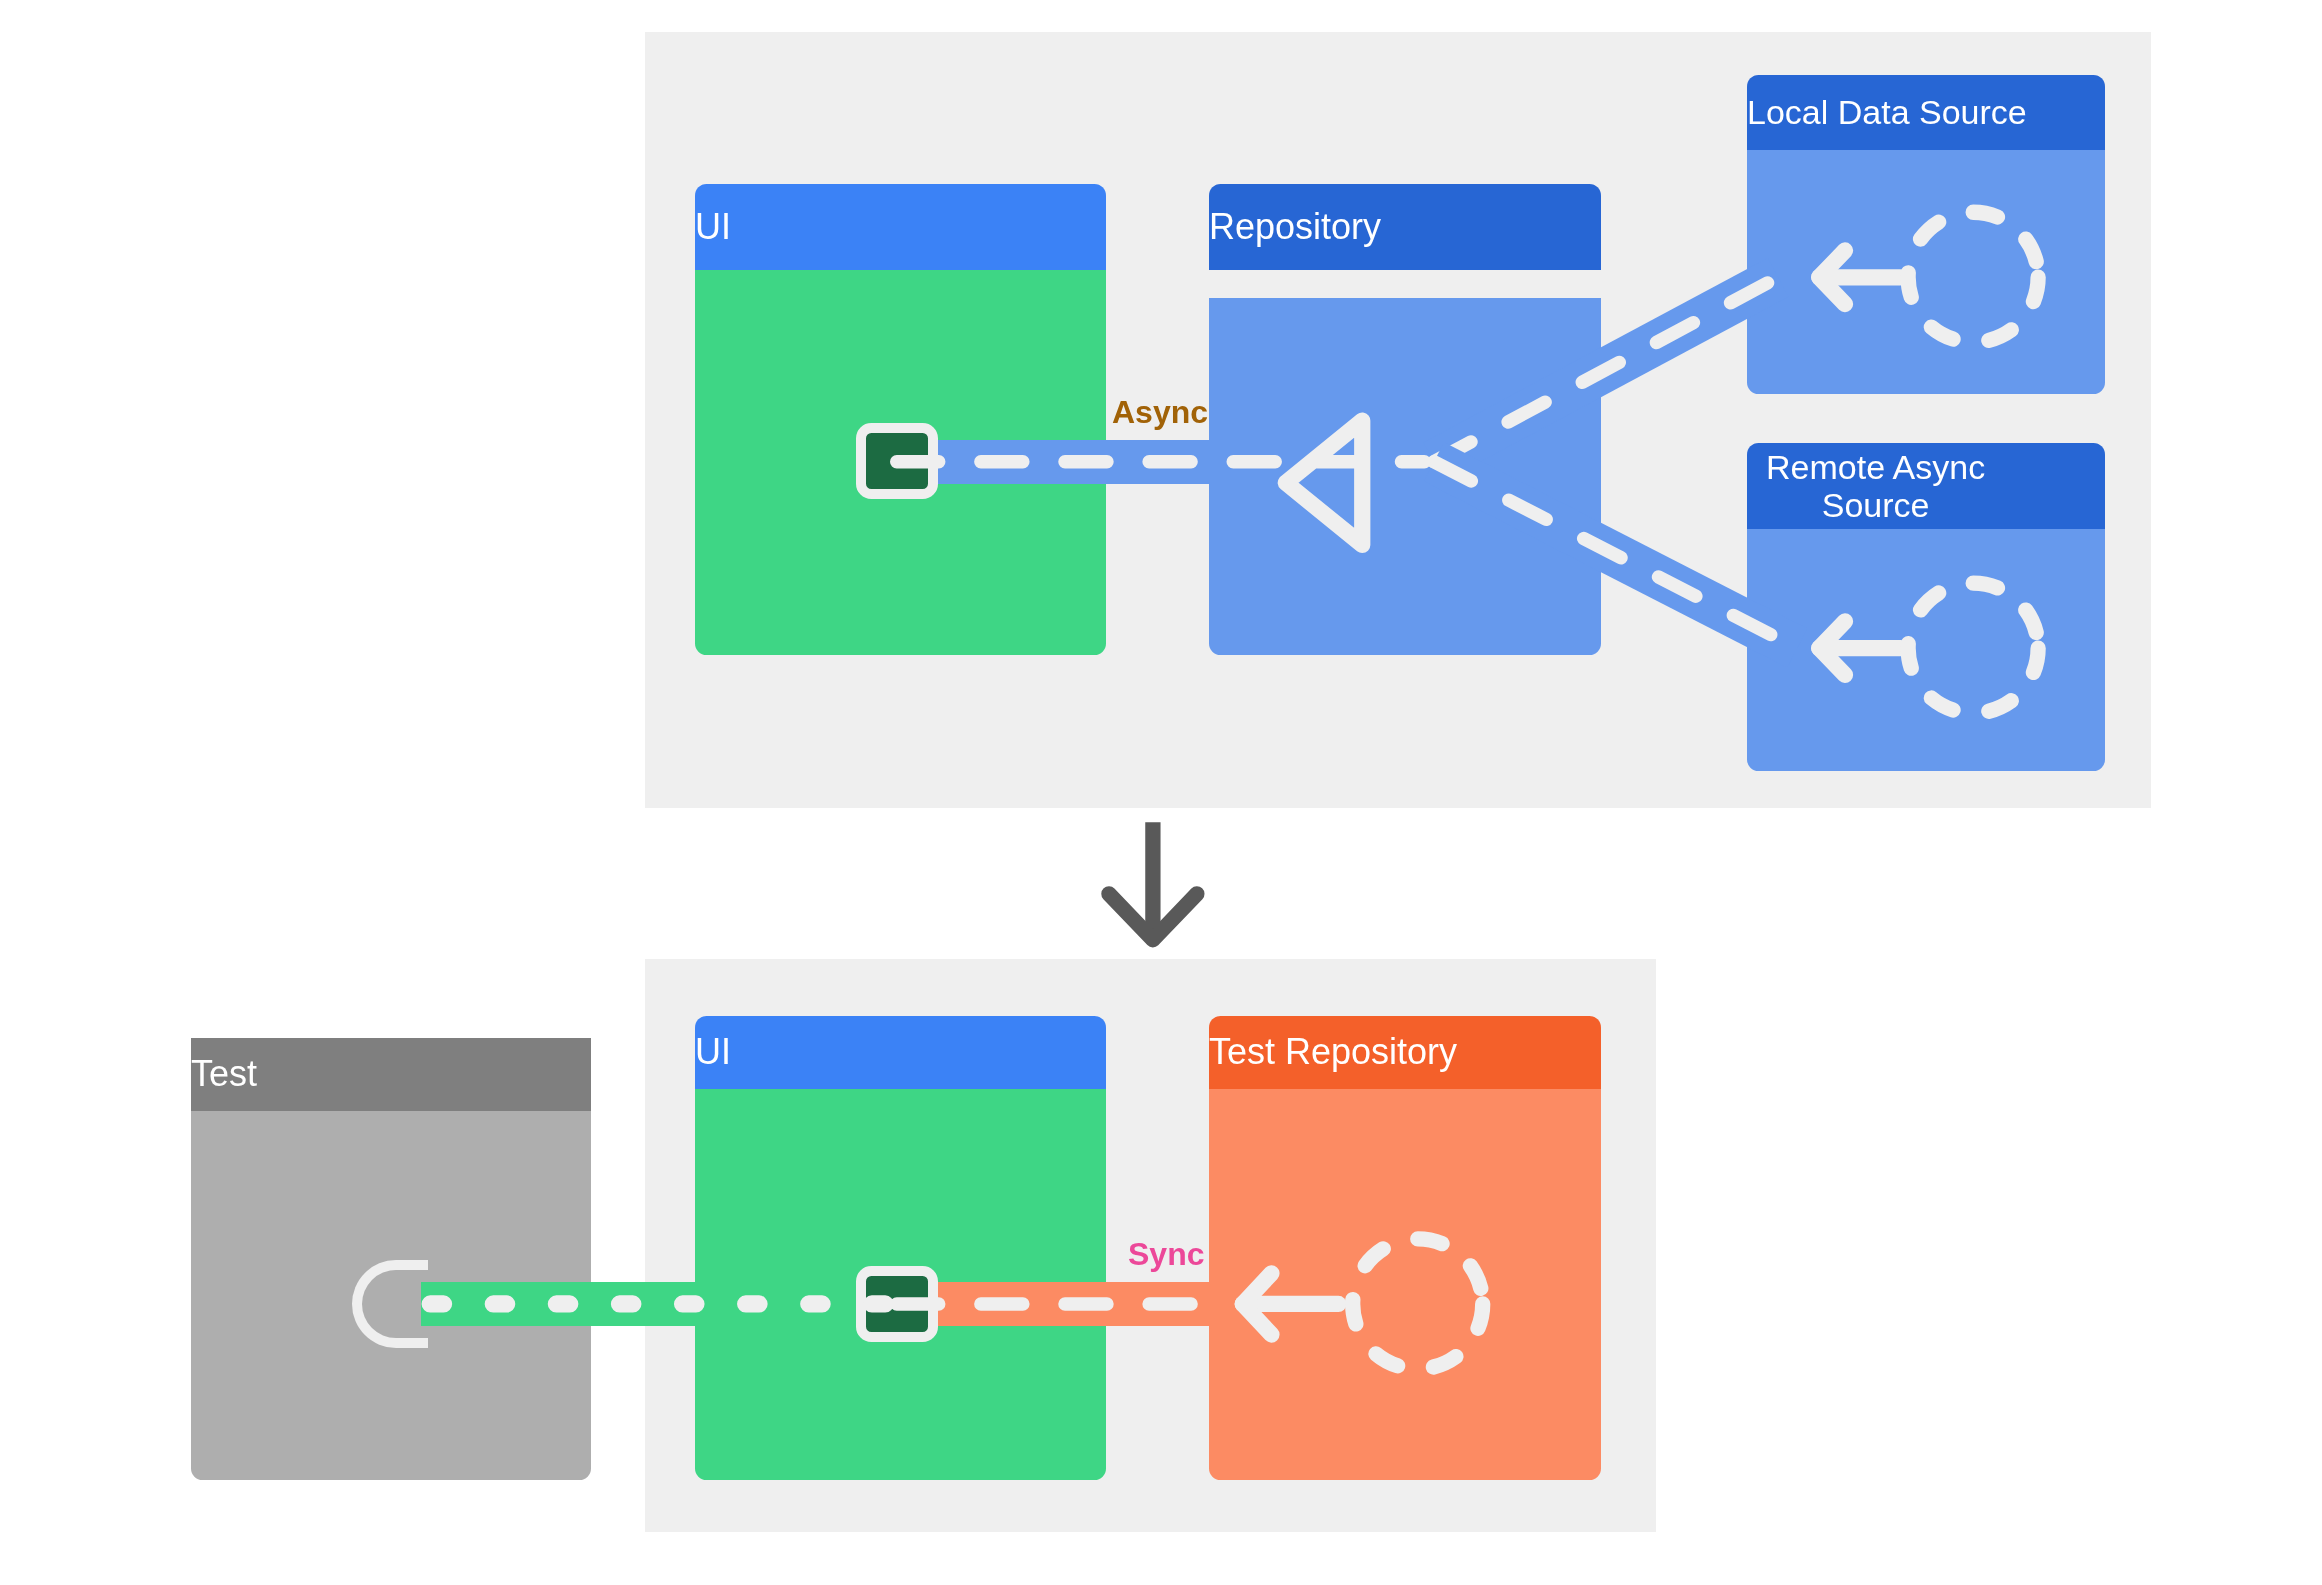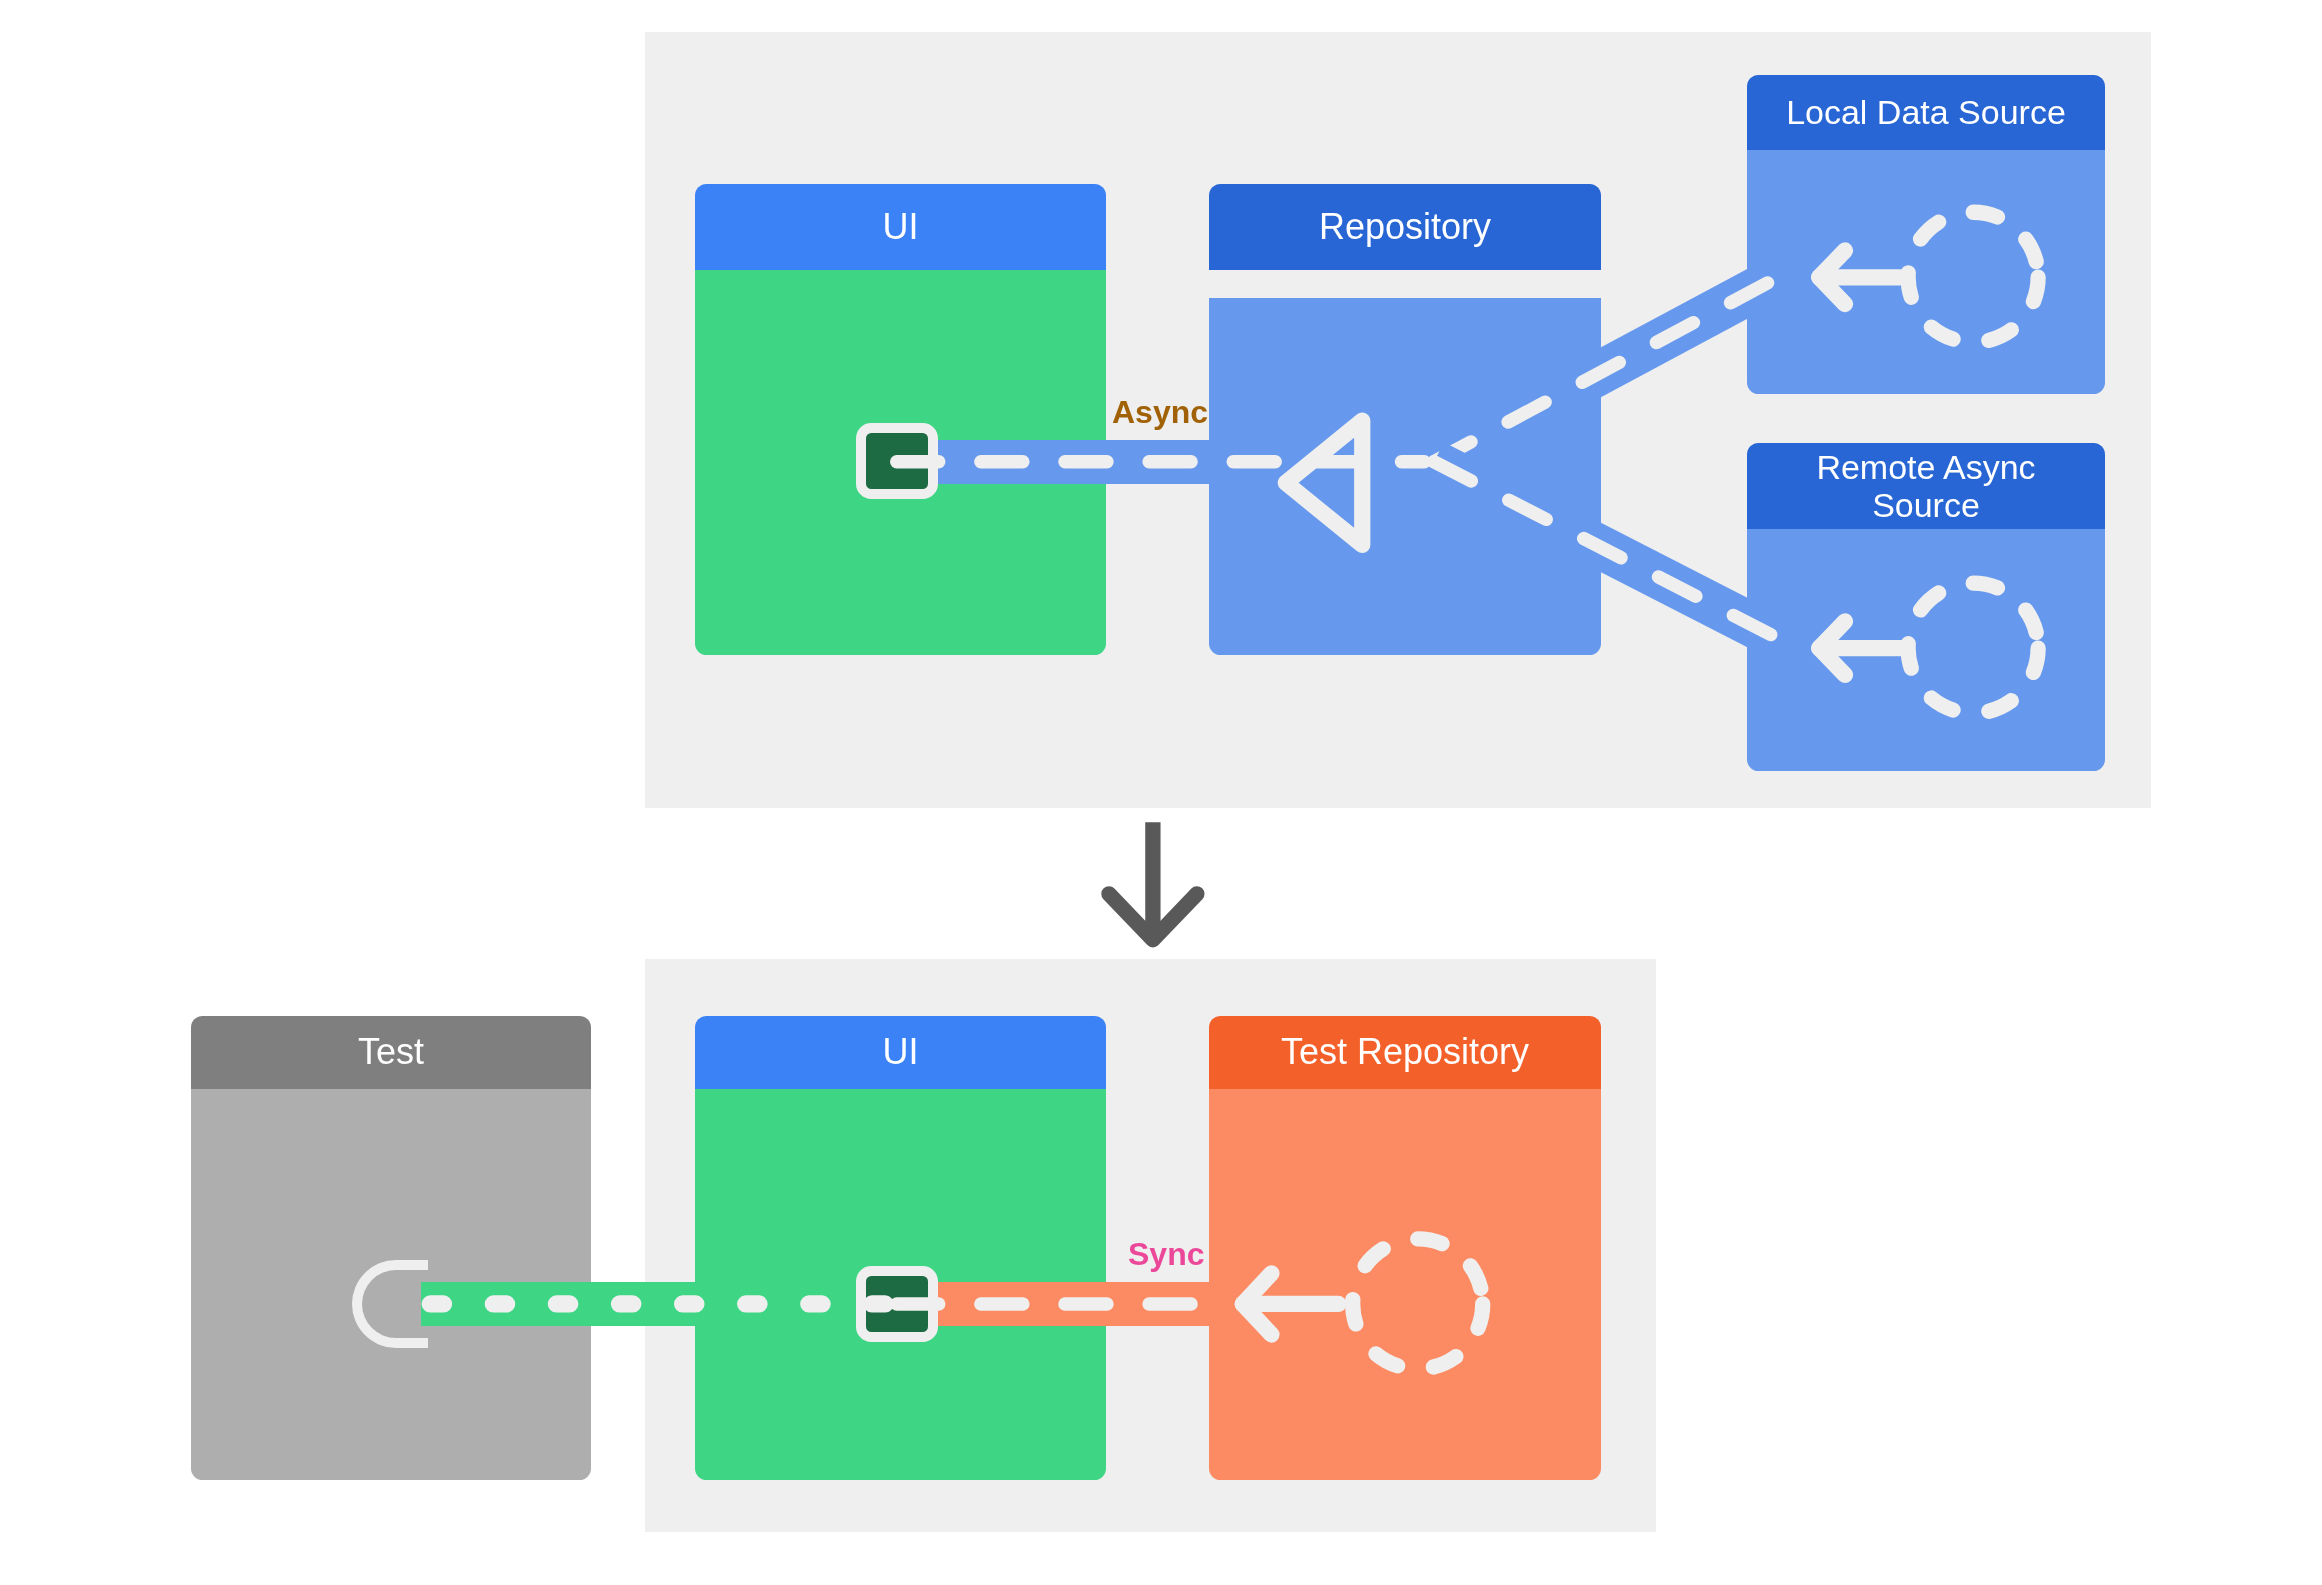--- a/index.html
+++ b/index.html
@@ -3,21 +3,21 @@
 <meta charset="utf-8">
 <style>
   html,body{margin:0;padding:0;background:#ffffff;}
   body{width:2323px;height:1586px;position:relative;overflow:hidden;
        font-family:"Liberation Sans","DejaVu Sans",sans-serif;}
 
   .panel{position:absolute;background:#efefef;}
 
   .node{position:absolute;border-radius:11.5px;overflow:hidden;
         display:flex;flex-direction:column;}
-  .node-header{display:flex;align-items:center;justify-content:center;
+  .node-header{display:flex;align-items:center;justify-content:flex-start;
                color:#ffffff;text-align:center;line-height:1.12;}
   .node-body{flex:1;position:relative;}
 
   .hdr-green  {background:#3b82f6;}
   .body-green {background:#3ed685;}
   .hdr-blue   {background:#2766d4;}
   .body-blue  {background:#6699ed;}
   .hdr-orange {background:#f4602a;}
   .body-orange{background:#fc8b63;}
   .hdr-gray   {background:#7f7f7f;}
@@ -72,21 +72,21 @@
 
 <div class="conn" style="left:889px;top:440px;width:535px;height:44px;background:#6699ed;"></div>
 
 <div class="label" style="left:1112px;top:394px;font-size:32px;color:#a16207;">Async</div>
 
 <div class="icon-plug" style="left:856px;top:423px;width:82px;height:76px;"></div>
 
 <div class="panel" style="left:645px;top:959px;width:1011px;height:573px;"></div>
 
 <div class="node" style="left:191px;top:1016px;width:400px;height:464px;">
-  <div class="node-header hdr-gray" style="height:73px;font-size:36px;">
+  <div class="node-header hdr-gray" style="height:73px;font-size:36px;margin-top:22px;">
     <span>Test</span>
   </div>
   <div class="node-body body-gray"></div>
 </div>
 
 <div class="node" style="left:695px;top:1016px;width:411px;height:464px;">
   <div class="node-header hdr-green" style="height:73px;font-size:36px;">
     <span>UI</span>
   </div>
   <div class="node-body body-green"></div>

